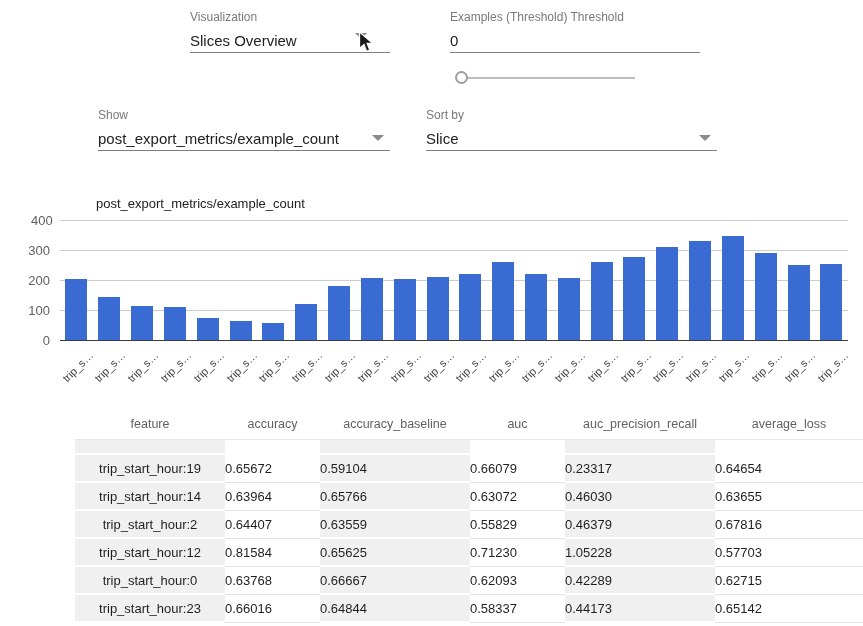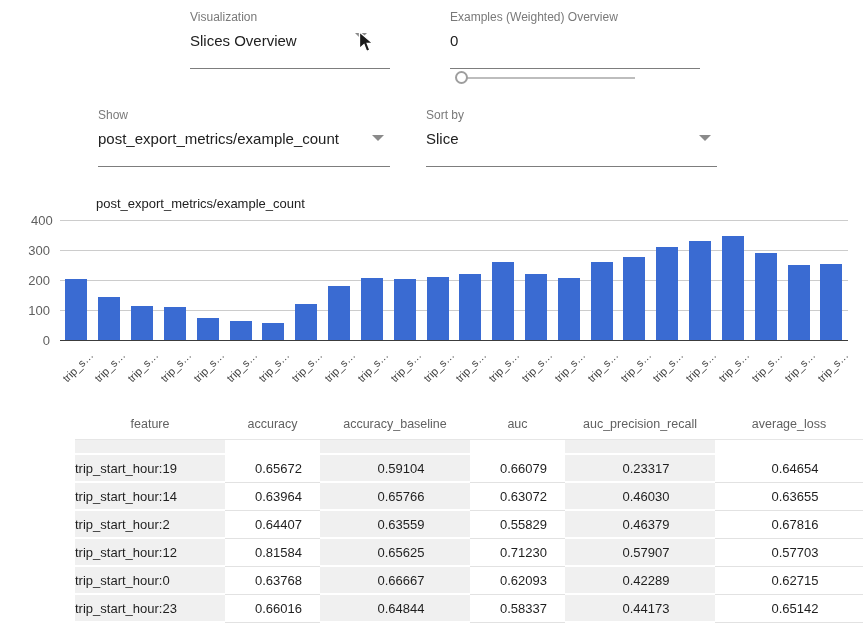--- a/index.html
+++ b/index.html
@@ -4,21 +4,21 @@
 <style>
   * { box-sizing: border-box; margin: 0; padding: 0; }
   html,body { width: 863px; height: 626px; background: #fff; overflow: hidden;
               font-family: "Liberation Sans", sans-serif; }
   .stage { position: absolute; left: 0; top: 0; width: 863px; height: 626px; background:#fff; }
 
   
   .ctl { position: absolute; }
   .ctl .lbl { font-size: 12px; color: #797979; line-height: 14px; }
   .ctl .val { font-size: 15px; color: #212121; line-height: 19px; margin-top: 7px;
-              padding-bottom: 18px; border-bottom: 1px solid #7d7d7d; white-space: nowrap; position: relative; }
+              padding-bottom: 2px; border-bottom: 1px solid #7d7d7d; white-space: nowrap; position: relative; }
   .dd-arrow { position: absolute; width: 0; height: 0; border-left: 6px solid transparent;
               border-right: 6px solid transparent; border-top: 6px solid #8a8a8a; }
   .ctl .val .dd-arrow { top: 6px; }
 
   
   .slider { position: absolute; left: 455px; top: 69px; width: 180px; height: 18px; }
   .slider .track { position: absolute; left: 4px; right: 0; top: 8px; height: 2px; background: #bdbdbd; }
   .slider .thumb { position: absolute; left: 0; top: 2px; width: 13px; height: 13px;
                    border: 2px solid #9e9e9e; border-radius: 50%; background: #fff; }
 
@@ -45,42 +45,42 @@
                 transform-origin: 100% 0; white-space: nowrap; font-size: 11px; color: #3d3d3d; }
 
   
   .tblwrap { position: absolute; left: 75px; top: 402px; width: 788px; }
   table { border-collapse: separate; border-spacing: 0; width: 788px; table-layout: fixed; }
   th { font-size: 12.5px; font-weight: normal; color: #616161; text-align: center;
        height: 38px; vertical-align: bottom; padding-bottom: 8px; background: #fff;
        border-bottom: 1px solid #e6e6e6; }
   td { font-size: 13px; color: #1f1f1f; height: 28px; border-bottom: 1px solid #e2e2e2; background:#fff; }
   td.shade { background: #f0f0f0; border-bottom: 2px solid #fff; }
-  td.feature { }
-  td.num { text-align: center; padding-right: 16px; padding-left: 28px; }
+  td.feature { text-align: center; }
+  td.num { text-align: left; padding-right: 16px; }
   tr.filter td { height: 15px; border-bottom: 2px solid #fff; }
 </style>
 </head>
 <body>
 
 <div class="stage">
 
   <div class="ctl" style="left:190px; top:10px; width:200px;">
     <div class="lbl">Visualization</div>
     <div class="val">Slices Overview</div>
   </div>
   <div class="dd-arrow viz-arrow"></div>
   <div class="cursor">
     <svg width="17" height="24" viewBox="0 0 17 24">
       <path d="M1.5 1 L1.5 17.5 L6 13.6 L8.6 20.4 L11.8 19.1 L9.2 12.5 L15 12.5 Z" fill="#1a1a1a" stroke="#ffffff" stroke-width="1.3"></path>
     </svg>
   </div>
 
   <div class="ctl" style="left:450px; top:10px; width:250px;">
-    <div class="lbl">Examples (Weighted) Overview</div>
+    <div class="lbl">Examples (Threshold) Threshold</div>
     <div class="val">0</div>
   </div>
 
   <div class="slider">
     <div class="track"></div>
     <div class="thumb"></div>
   </div>
 
   <div class="ctl" style="left:98px; top:108px; width:292px;">
     <div class="lbl">Show</div>
@@ -269,21 +269,21 @@
             <td class="shade num">0.63559</td>
             <td class="num">0.55829</td>
             <td class="shade num">0.46379</td>
             <td class="num">0.67816</td>
           </tr>
           <tr>
             <td class="shade feature">trip_start_hour:12</td>
             <td class="num">0.81584</td>
             <td class="shade num">0.65625</td>
             <td class="num">0.71230</td>
-            <td class="shade num">0.57907</td>
+            <td class="shade num">1.05228</td>
             <td class="num">0.57703</td>
           </tr>
           <tr>
             <td class="shade feature">trip_start_hour:0</td>
             <td class="num">0.63768</td>
             <td class="shade num">0.66667</td>
             <td class="num">0.62093</td>
             <td class="shade num">0.42289</td>
             <td class="num">0.62715</td>
           </tr>

